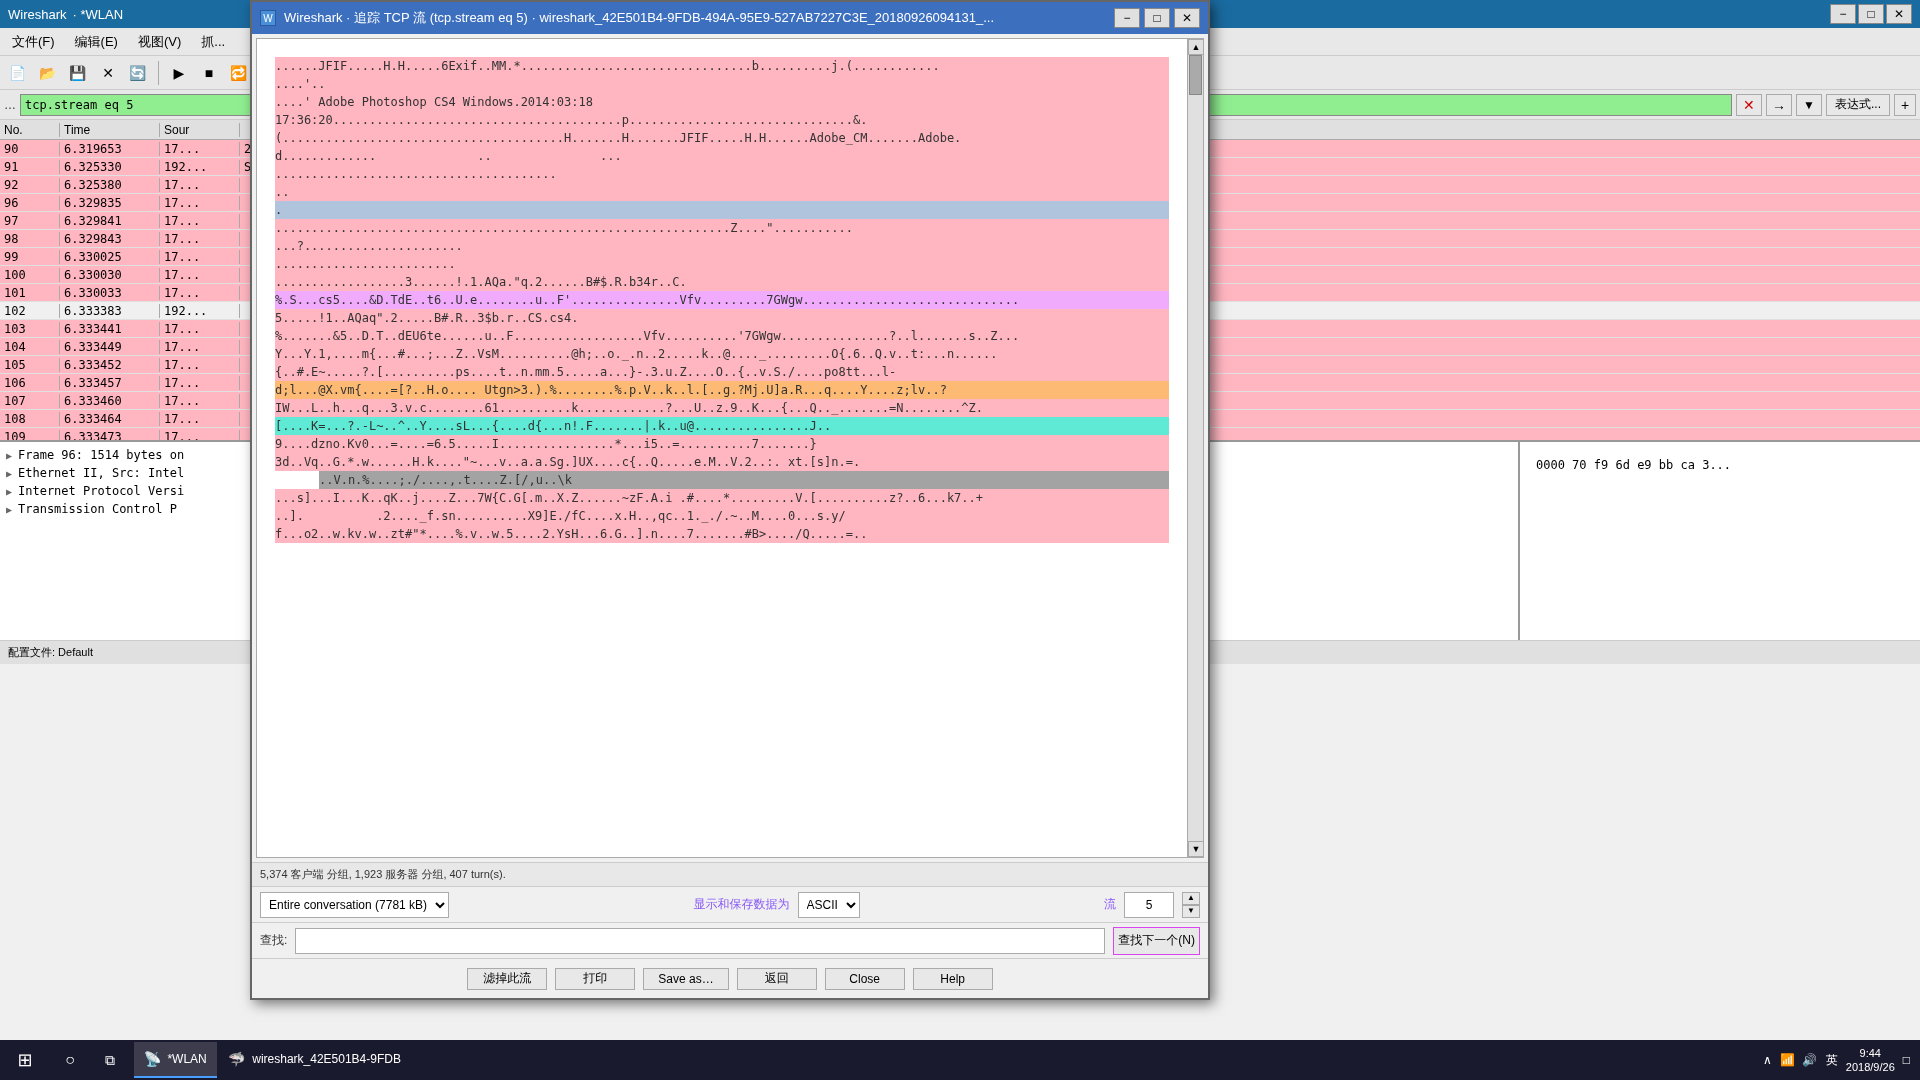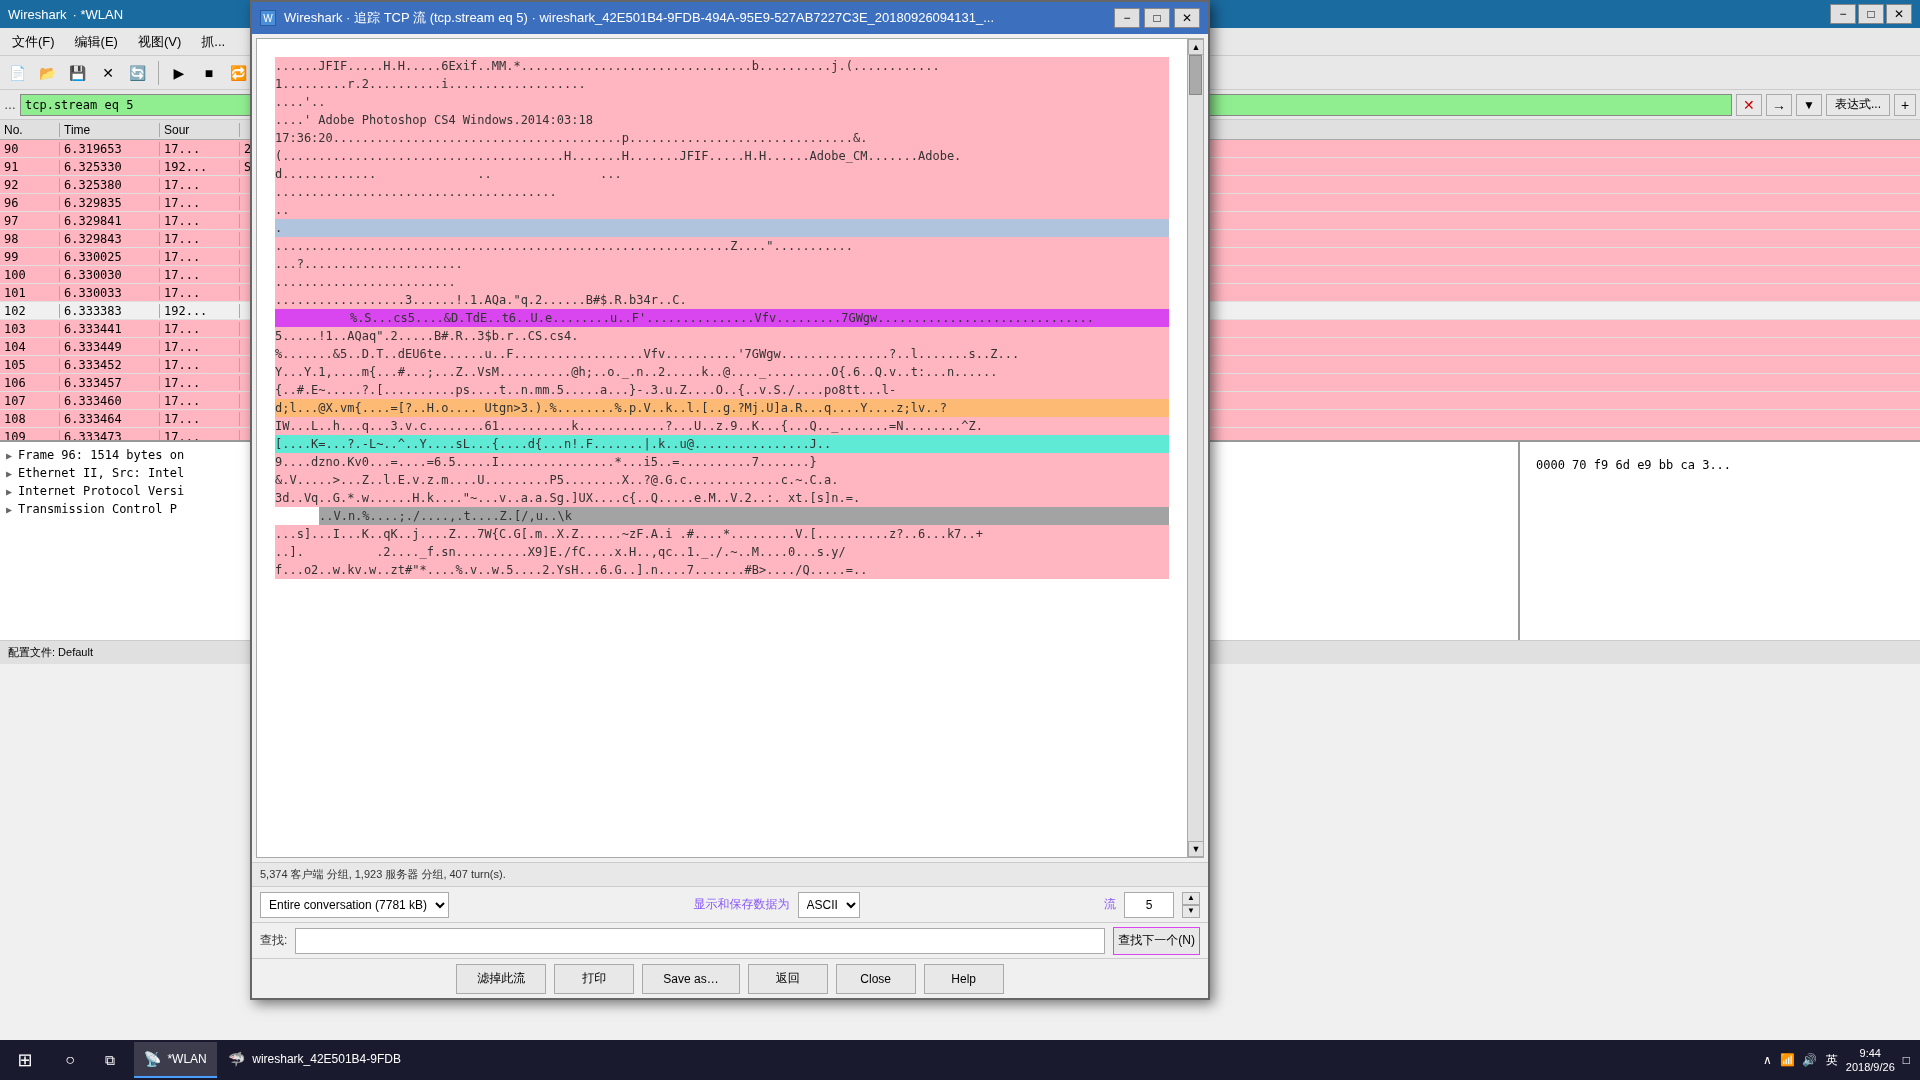--- a/index.html
+++ b/index.html
@@ -414,23 +414,23 @@
       height: 40px;
       background: #f0f0f0;
       border-top: 1px solid #ccc;
       display: flex;
       align-items: center;
       justify-content: center;
       gap: 8px;
       flex-shrink: 0;
     }
     .btn-large {
-      height: 30px;
+      height: 22px;
       min-width: 80px;
-      padding: 0 20px;
+      padding: 0 14px;
       font-size: 12px;
       background: #e8e8e8;
       border: 1px solid #aaa;
       cursor: pointer;
     }
 
     
     .spin-btns {
       display: flex;
       flex-direction: column;
@@ -652,43 +652,41 @@
     <span class="dialog-title-text">Wireshark · 追踪 TCP 流 (tcp.stream eq 5) · wireshark_42E501B4-9FDB-494A-95E9-527AB7227C3E_20180926094131_...</span>
     <div class="dialog-controls">
       <div class="dialog-ctrl-btn">−</div>
       <div class="dialog-ctrl-btn">□</div>
       <div class="dialog-ctrl-btn">✕</div>
     </div>
   </div>
 
   <div class="dialog-content">
     <div class="stream-text" id="stream-text-area"><span style="background:#ffb6c1;display:block;">......JFIF.....H.H.....6Exif..MM.*................................b..........j.(............
-</span><span style="background:#ffb6c1;display:block;">1.........r.2..........i...................
 </span><span style="background:#ffb6c1;display:block;">....'..
 </span><span style="background:#ffb6c1;display:block;">....' Adobe Photoshop CS4 Windows.2014:03:18
 </span><span style="background:#ffb6c1;display:block;">17:36:20........................................p...............................&amp;.
 </span><span style="background:#ffb6c1;display:block;">(.......................................H.......H.......JFIF.....H.H......Adobe_CM.......Adobe.
 </span><span style="background:#ffb6c1;display:block;">d.............              ..               ...
 </span><span style="background:#ffb6c1;display:block;">.......................................
 </span><span style="background:#ffb6c1;display:block;">..
 </span><span style="background:#b0c4de;display:block;">.
 </span><span style="background:#ffb6c1;display:block;">...............................................................Z...."...........
 </span><span style="background:#ffb6c1;display:block;">...?......................
 </span><span style="background:#ffb6c1;display:block;">.........................
 </span><span style="background:#ffb6c1;display:block;">..................3......!.1.AQa."q.2......B#$.R.b34r..C.
-</span><span style="background:#d946ef;display:block;text-align:center;">%.S...cs5....&amp;D.TdE..t6..U.e........u..F'...............Vfv.........7GWgw..............................
+</span><span style="background:#f0abfc;display:block;">%.S...cs5....&amp;D.TdE..t6..U.e........u..F'...............Vfv.........7GWgw..............................
 </span><span style="background:#ffb6c1;display:block;">5.....!1..AQaq".2.....B#.R..3$b.r..CS.cs4.
 </span><span style="background:#ffb6c1;display:block;">%.......&amp;5..D.T..dEU6te......u..F..................Vfv..........'7GWgw...............?..l.......s..Z...
 </span><span style="background:#ffb6c1;display:block;">Y...Y.1,....m{...#...;...Z..VsM..........@h;..o._.n..2.....k..@...._.........O{.6..Q.v..t:...n......
 </span><span style="background:#ffb6c1;display:block;">{..#.E~.....?.[..........ps....t..n.mm.5.....a...}-.3.u.Z....O..{..v.S./....po8tt...l-
 </span><span style="background:#fdba74;display:block;">d;l...@X.vm{....=[?..H.o.... Utgn&gt;3.).%........%.p.V..k..l.[..g.?Mj.U]a.R...q....Y....z;lv..?
 </span><span style="background:#ffb6c1;display:block;">IW...L..h...q...3.v.c........61..........k............?...U..z.9..K...{...Q.._.......=N........^Z.
 </span><span style="background:#5eead4;display:block;">[....K=...?.-L~..^..Y....sL...{....d{...n!.F.......|.k..u@................J..
 </span><span style="background:#ffb6c1;display:block;">9....dzno.Kv0...=....=6.5.....I................*...i5..=..........7.......}
-</span><span style="background:#ffb6c1;display:block;">&amp;.V.....&gt;...Z..l.E.v.z.m....U.........P5........X..?@.G.c.............c.~.C.a.
 </span><span style="background:#ffb6c1;display:block;">3d..Vq..G.*.w......H.k...."~...v..a.a.Sg.]UX....c{..Q.....e.M..V.2..:. xt.[s]n.=.
 </span><span style="background:#a3a3a3;display:block;margin-left:44px;">..V.n.%....;./....,.t....Z.[/,u..\k
 </span><span style="background:#ffb6c1;display:block;">...s]...I...K..qK..j....Z...7W{C.G[.m..X.Z......~zF.A.i .#....*.........V.[..........z?..6...k7..+
 </span><span style="background:#ffb6c1;display:block;">..].          .2...._f.sn..........X9]E./fC....x.H..,qc..1._./.~..M....0...s.y/
 </span><span style="background:#ffb6c1;display:block;">f...o2..w.kv.w..zt#"*....%.v..w.5....2.YsH...6.G..].n....7.......#B&gt;..../Q.....=..
 </span></div>
     <div class="stream-scrollbar">
       <div class="scrollbar-btn scrollbar-btn-up">▲</div>
       <div class="scrollbar-thumb" style="top:16px;"></div>
       <div class="scrollbar-btn scrollbar-btn-down">▼</div>

